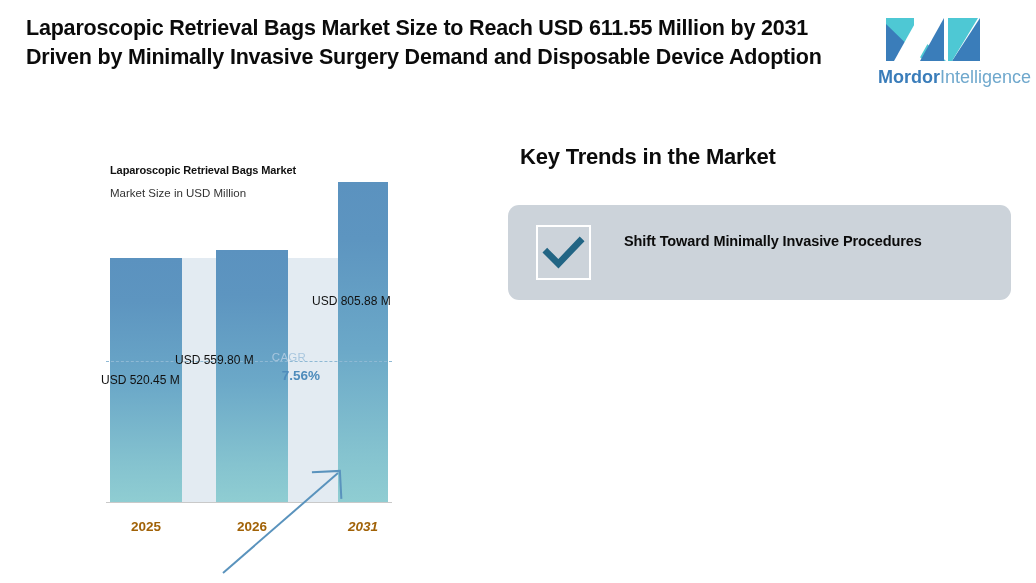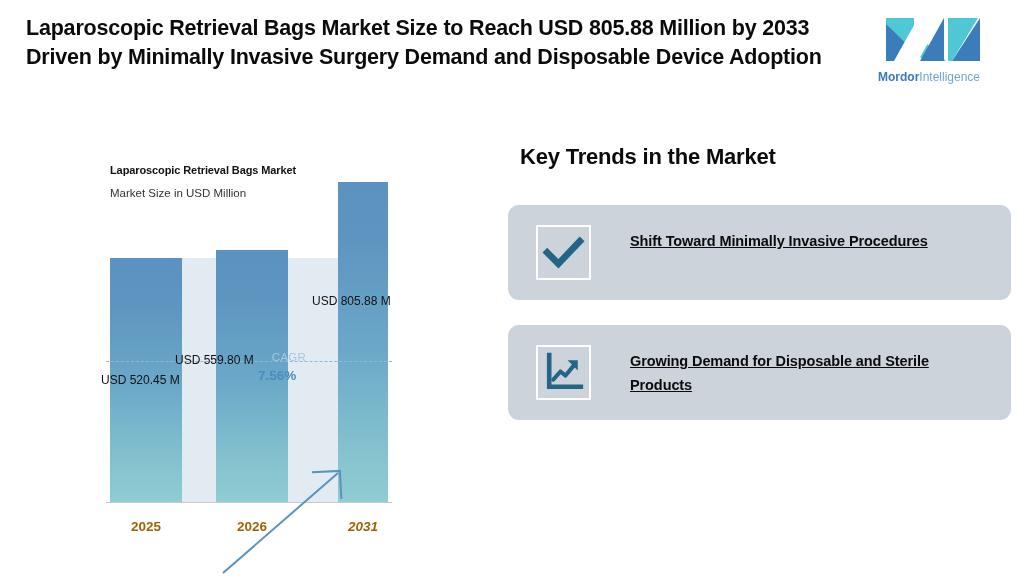--- a/index.html
+++ b/index.html
@@ -45,21 +45,22 @@
   #logo-mark {
     position: absolute;
     left: 6px; top: 0;
     width: 100px;
     height: 55px;
   }
   #logo-wordmark {
     position: absolute;
     left: 0; top: 58px;
     width: 112px;
-    font-size: 12px;
+    text-align: center;
+    font-size: 18px;
     line-height: 15px;
     white-space: nowrap;
   }
   .wm-bold { font-weight: bold; color: #3a7dba; }
   .wm-light { font-weight: normal; color: #6fa8cd; }
 
   
   #chart-panel {
     position: absolute;
     left: 0;
@@ -145,21 +146,21 @@
     text-align: center;
     font-size: 11.5px;
     color: #a8c6de;
     letter-spacing: 0.3px;
   }
   #cagr-value {
     position: absolute;
     left: 148px;
     top: 150px;
     width: 62px;
-    text-align: left;
+    text-align: right;
     font-size: 13.5px;
     font-weight: bold;
     color: #4e8cbb;
   }
   #cagr-arrow {
     position: absolute;
     left: 110px;
     top: 243px;
     width: 130px;
     height: 115px;
@@ -200,36 +201,35 @@
     position: absolute;
     left: 28px;
     top: 20px;
     width: 55px;
     height: 55px;
     border: 2.5px solid #ffffff;
     box-sizing: border-box;
   }
   .card-text {
     position: absolute;
-    left: 122px;
+    left: 116px;
     top: 24px;
     width: 360px;
     font-size: 14.5px;
     font-weight: bold;
     line-height: 24px;
     color: #0b0b0b;
     letter-spacing: -0.1px;
-    text-decoration: underline;
   }
 </style>
 </head>
 <body>
 
 <div id="header">
-  <div id="headline">Laparoscopic Retrieval Bags Market Size to Reach USD 805.88 Million by 2033 Driven by Minimally Invasive Surgery Demand and Disposable Device Adoption</div>
+  <div id="headline">Laparoscopic Retrieval Bags Market Size to Reach USD 611.55 Million by 2031 Driven by Minimally Invasive Surgery Demand and Disposable Device Adoption</div>
 
   <div id="logo-block">
     <svg id="logo-mark" viewBox="0 0 100 55">
       <polygon points="2,6 30,6 30,49 2,49" fill="#3a7dba"></polygon>
       <polygon points="30,6 30,20 62,49 40,49 2,12 2,6" fill="#4ec8d4"></polygon>
       <polygon points="34,6 58,6 34,49 10,49" fill="#ffffff"></polygon>
       <polygon points="36,49 60,6 60,49" fill="#3a7dba"></polygon>
       <polygon points="64,6 78,6 64,49 64,6" fill="#4ec8d4"></polygon>
       <polygon points="66,6 96,6 96,49 66,49 66,20" fill="#ffffff"></polygon>
       <polygon points="68,49 96,6 96,49" fill="#3a7dba"></polygon>
@@ -280,24 +280,14 @@
 
   <div class="trend-card" id="card-0">
     <div class="card-icon">
       <svg viewBox="0 0 50 50" width="100%" height="100%">
         <polyline points="9,25 20,36 41,14" fill="none" stroke="#226584" stroke-width="6.5" stroke-linecap="square"></polyline>
       </svg>
     </div>
     <div class="card-text">Shift Toward Minimally Invasive Procedures</div>
   </div>
 
-  <div class="trend-card" id="card-1">
-    <div class="card-icon">
-      <svg viewBox="0 0 50 50" width="100%" height="100%">
-        <polyline points="11,8 11,39 42,39" fill="none" stroke="#226584" stroke-width="4.5" stroke-linecap="square"></polyline>
-        <polyline points="15,32 22,24 27,28 36,17" fill="none" stroke="#226584" stroke-width="4" stroke-linecap="round" stroke-linejoin="round"></polyline>
-        <polygon points="29,13 39,13 39,23" fill="#226584"></polygon>
-      </svg>
-    </div>
-    <div class="card-text">Growing Demand for Disposable and Sterile Products</div>
-  </div>
 
 </div>
 
 </body></html>

